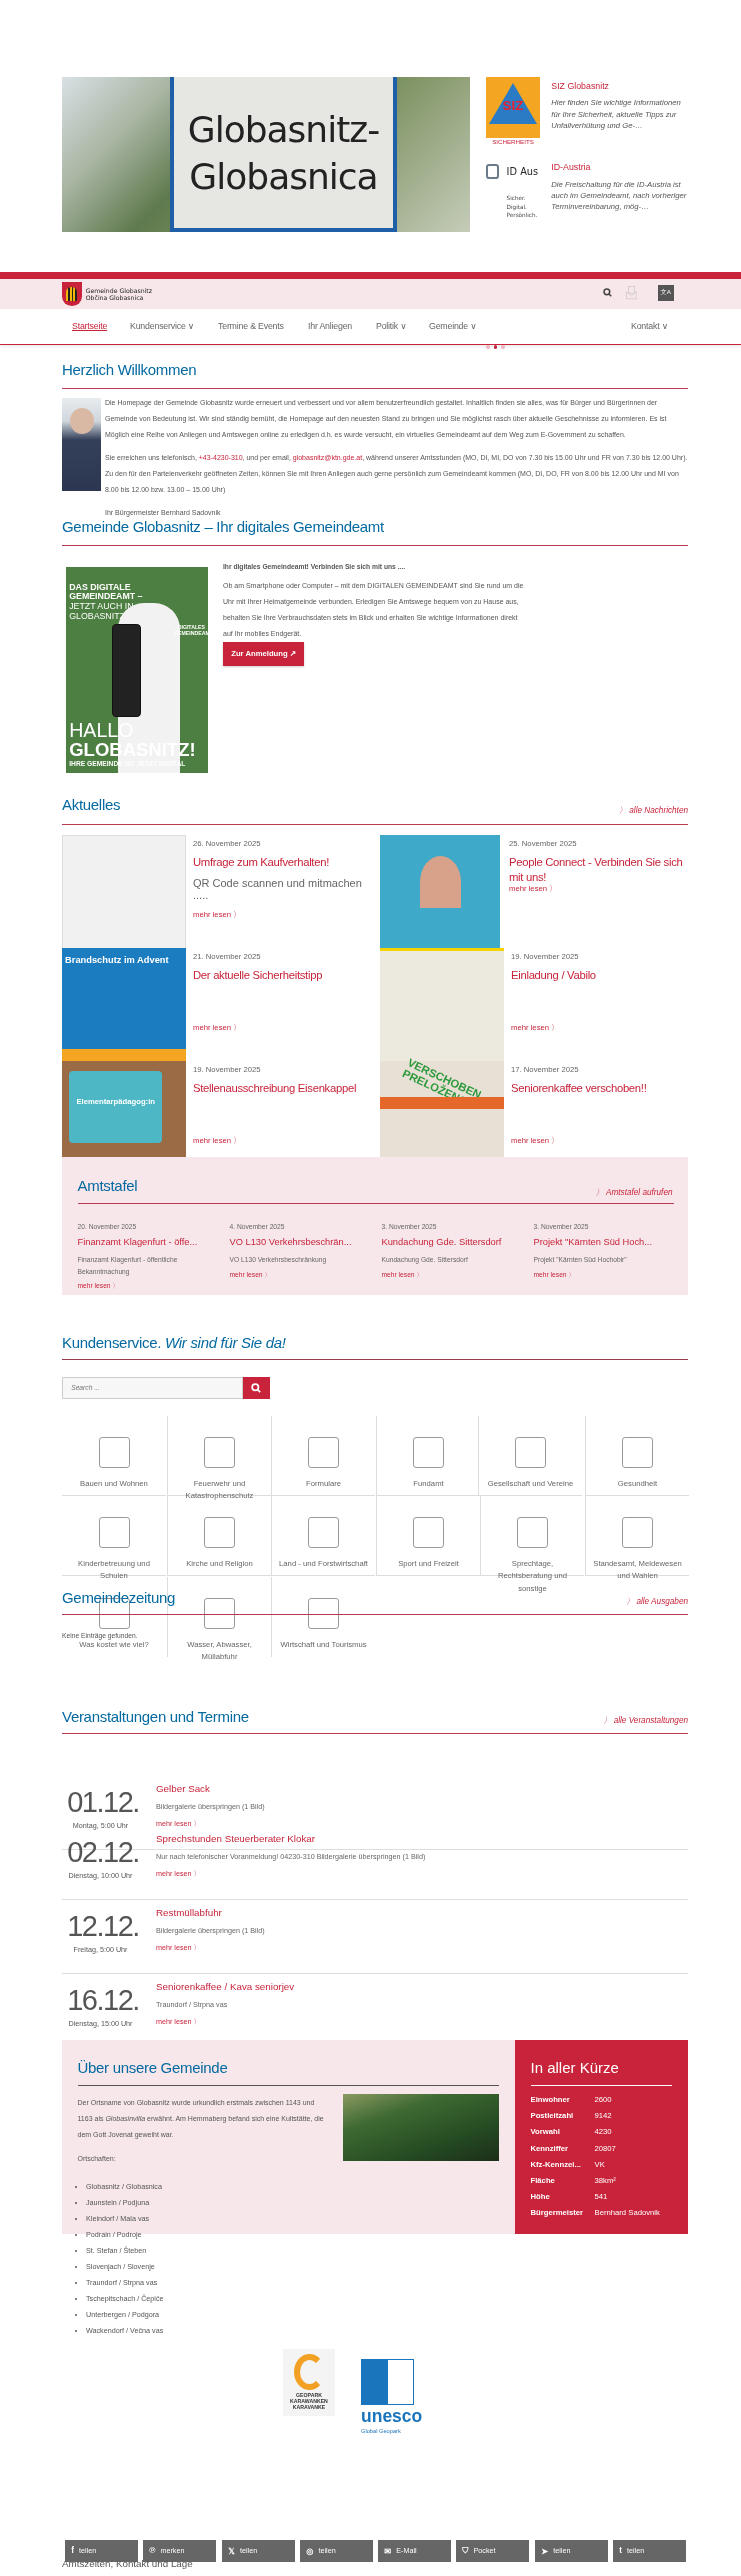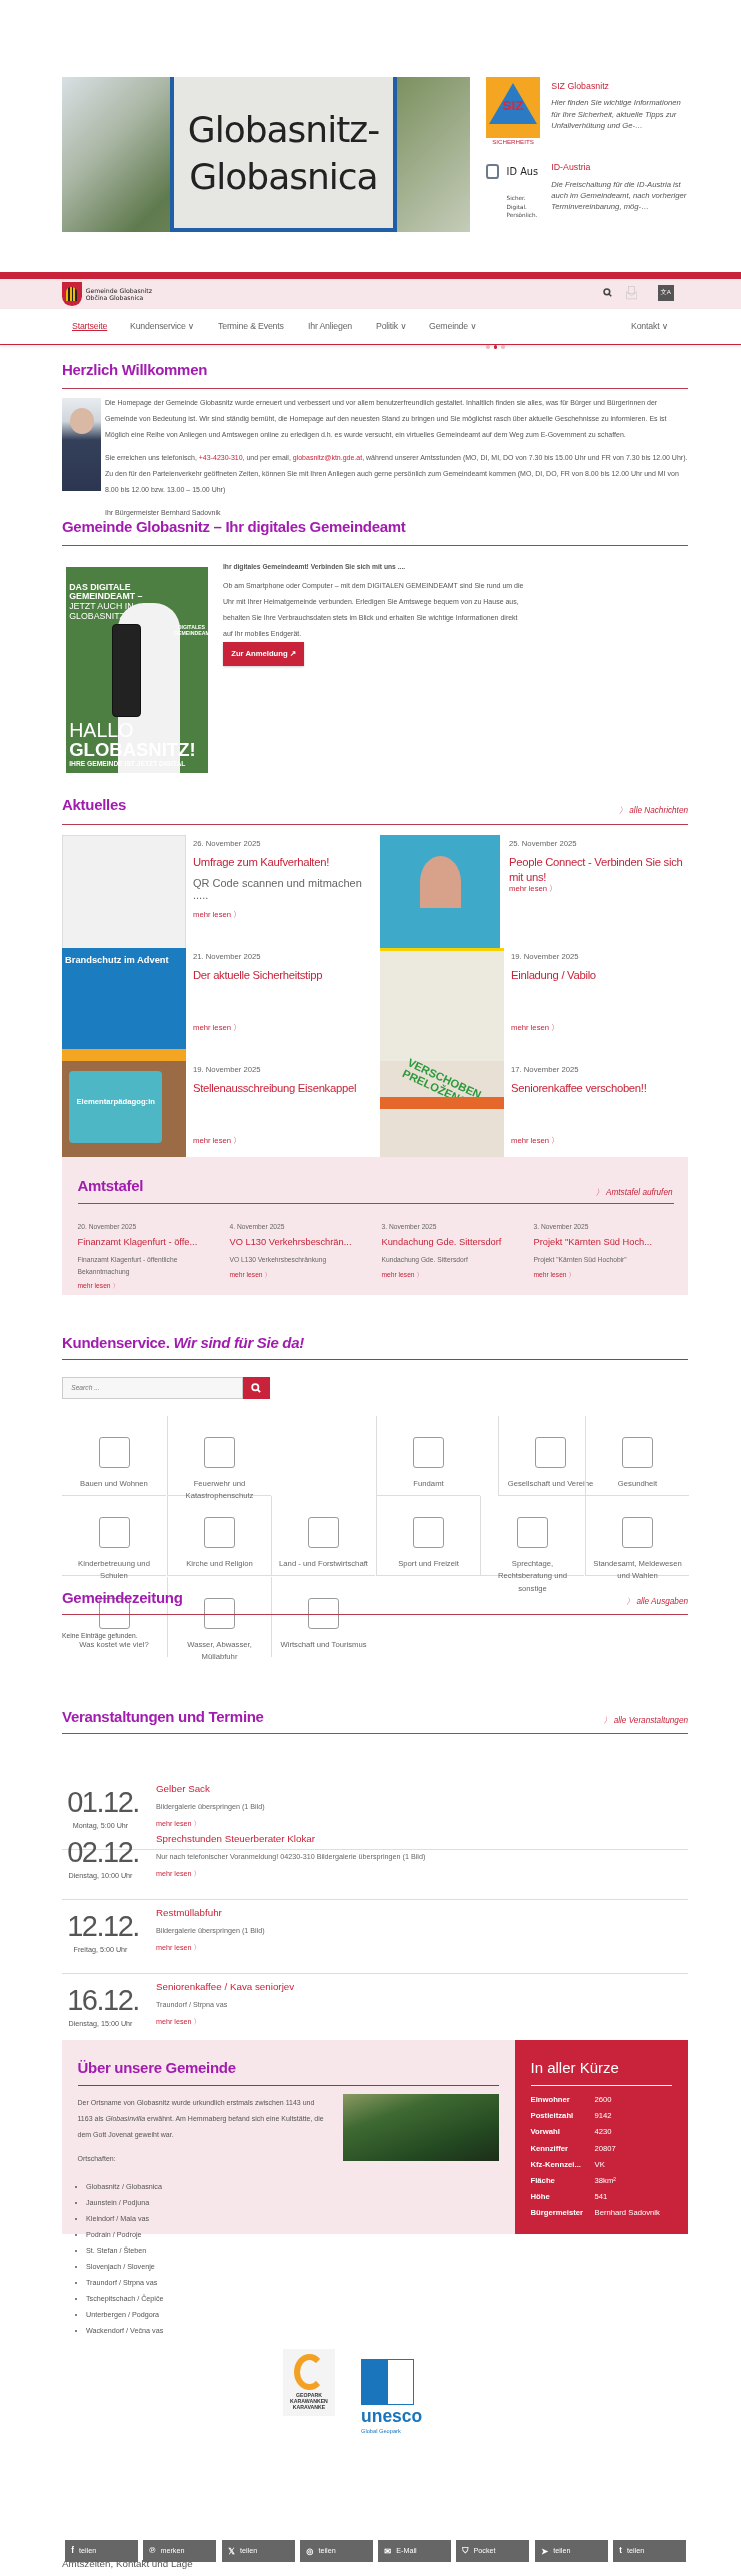--- a/index.html
+++ b/index.html
@@ -1,19 +1,19 @@
 <!DOCTYPE html>
 <html style="font-size:8.2px"><head>
 <meta charset="utf-8">
 <style>
 *{box-sizing:border-box;margin:0;padding:0}
 body{width:742px;height:3049px;background:#fff;font-family:"Liberation Sans",sans-serif;color:#555;font-size:7.2px;position:relative;overflow:hidden}
 a{color:#c8233a}
 .wrap{position:absolute;left:62px;width:626px}
-.h2{font-size:15px;color:#a21caf;font-weight:700;letter-spacing:-0.3px}
+.h2{font-size:15px;color:#0369a1;font-weight:400;letter-spacing:-0.3px}
 .hr{height:1px;background:#b83a4e;width:100%}
 .more{position:absolute;right:0;color:#c8233a;font-style:italic;font-size:8.2px}
 
 .hero-img{position:absolute;left:62px;top:77px;width:408px;height:155px;background:linear-gradient(135deg,#d8e0e4 0%,#aab6a4 20%,#5f7a4e 40%,#7c9160 60%,#c5ccb9 100%);overflow:hidden}
 .sign{position:absolute;left:108px;top:0;width:227px;height:155px;background:#e6e6e3;border:4.1px solid #1e5fa8;border-top:none;display:flex;flex-direction:column;justify-content:center;align-items:center}
 .sign span{font-size:36px;color:#222;line-height:47px;font-family:"DejaVu Sans",sans-serif;letter-spacing:-1px}
 .hero-side{position:absolute;left:486px;top:77px;width:202px}
 .teaser{display:flex;gap:11.3px;margin-bottom:14.4px;height:67px}
 .teaser .thumb{width:54px;height:67px;flex-shrink:0}
 .teaser h4{color:#c8233a;font-weight:400;font-size:8.8px;margin:4.1px 0 6.2px}
@@ -264,25 +264,29 @@
   </div>
   <div id="tiles" style="position:absolute;left:0;top:82px;width:626px;height:242px">
       <div class="tile" style="left: 0px; top: 0px; border-left: none; border-bottom: 0.5px solid rgb(221, 221, 221);">
         <div class="ic"></div>
         <div class="lb">Bauen und Wohnen</div>
       </div>
       <div class="tile" style="left: 105px; top: 0px; border-bottom: 0.5px solid rgb(221, 221, 221);">
         <div class="ic"></div>
         <div class="lb">Feuerwehr und Katastrophenschutz</div>
       </div>
+      <div class="tile" style="left: 209px; top: 0px; border-bottom: 0.5px solid rgb(221, 221, 221);">
+        <div class="ic"></div>
+        <div class="lb">Formulare</div>
+      </div>
       <div class="tile" style="left: 314px; top: 0px; border-bottom: 0.5px solid rgb(221, 221, 221);">
         <div class="ic"></div>
         <div class="lb">Fundamt</div>
       </div>
-      <div class="tile" style="left: 436px; top: 0px; border-bottom: 0.5px solid rgb(221, 221, 221); text-align: center;">
+      <div class="tile" style="left: 416px; top: 0px; border-bottom: 0.5px solid rgb(221, 221, 221); text-align: center;">
         <div class="ic"></div>
         <div class="lb">Gesellschaft und Vereine</div>
       </div>
       <div class="tile" style="left: 523px; top: 0px; border-bottom: 0.5px solid rgb(221, 221, 221);">
         <div class="ic"></div>
         <div class="lb">Gesundheit</div>
       </div>
       <div class="tile" style="left: 0px; top: 80px; border-left: none; border-bottom: 0.5px solid rgb(221, 221, 221);">
         <div class="ic"></div>
         <div class="lb">Kinderbetreuung und Schulen</div>

